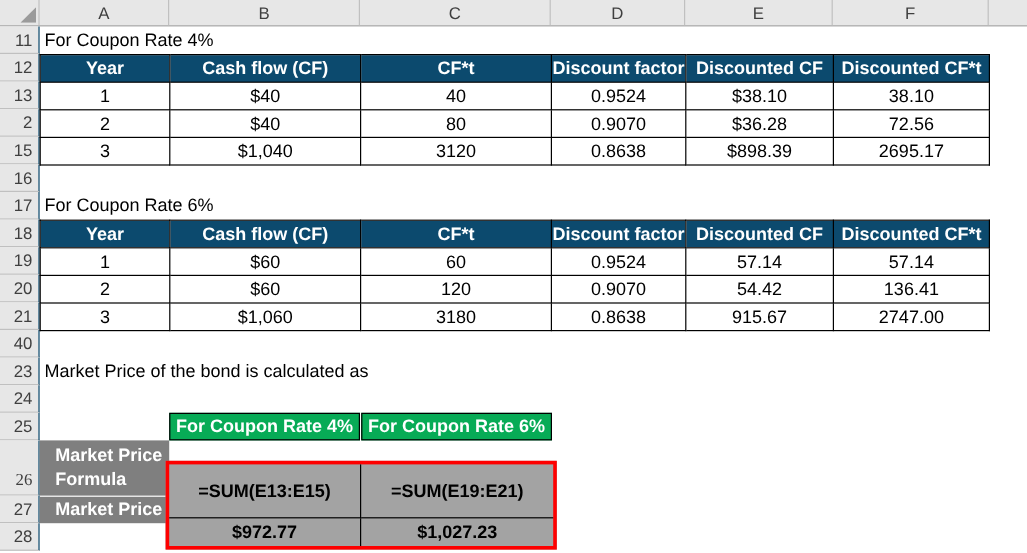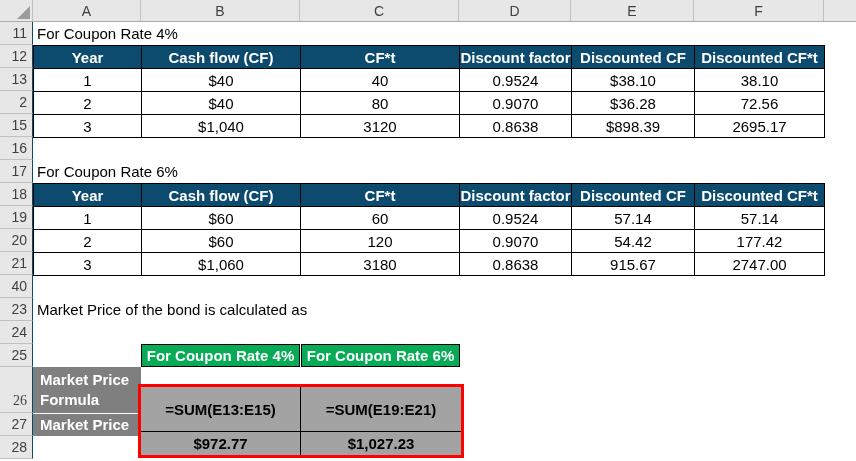--- a/index.html
+++ b/index.html
@@ -33,21 +33,21 @@
     font-size:15px;color:#000;overflow:hidden;white-space:nowrap;}
   table.datatable tr.ghead td{background:#0c4a6e;color:#fff;font-weight:bold;}
   
   .gcell{position:absolute;top:344px;height:23px;box-sizing:border-box;
     background:#07AB56;color:#fff;font-weight:bold;font-size:15px;
     border:1px solid #000;display:flex;align-items:center;justify-content:center;
     white-space:nowrap;}
   
   .graycell{position:absolute;left:33px;width:108px;box-sizing:border-box;
     background:#7F7F7F;color:#fff;font-weight:bold;font-size:15px;
-    display:flex;align-items:center;padding-left:7px;line-height:20px;}
+    display:flex;align-items:center;padding-left:13px;line-height:20px;}
   
   .redbox{position:absolute;left:138px;top:384px;width:326px;height:74px;
     box-sizing:border-box;border:3px solid #FE0000;background:#a3a3a3;
     display:grid;grid-template-columns:1fr 1fr;grid-template-rows:1fr 23px;}
   .redbox .fcell{display:flex;align-items:center;justify-content:center;
     font-weight:bold;font-size:15px;color:#000;box-sizing:border-box;white-space:nowrap;}
   .redbox .c1{border-right:1px solid #000;}
   .redbox .r1{border-bottom:1px solid #000;}
 </style>
 </head>
@@ -165,21 +165,21 @@
       <td>0.9524</td>
       <td>57.14</td>
       <td>57.14</td>
     </tr>
     <tr>
       <td>2</td>
       <td>$60</td>
       <td>120</td>
       <td>0.9070</td>
       <td>54.42</td>
-      <td>177.42</td>
+      <td>136.41</td>
     </tr>
     <tr>
       <td>3</td>
       <td>$1,060</td>
       <td>3180</td>
       <td>0.8638</td>
       <td>915.67</td>
       <td>2747.00</td>
     </tr>
   </tbody>

